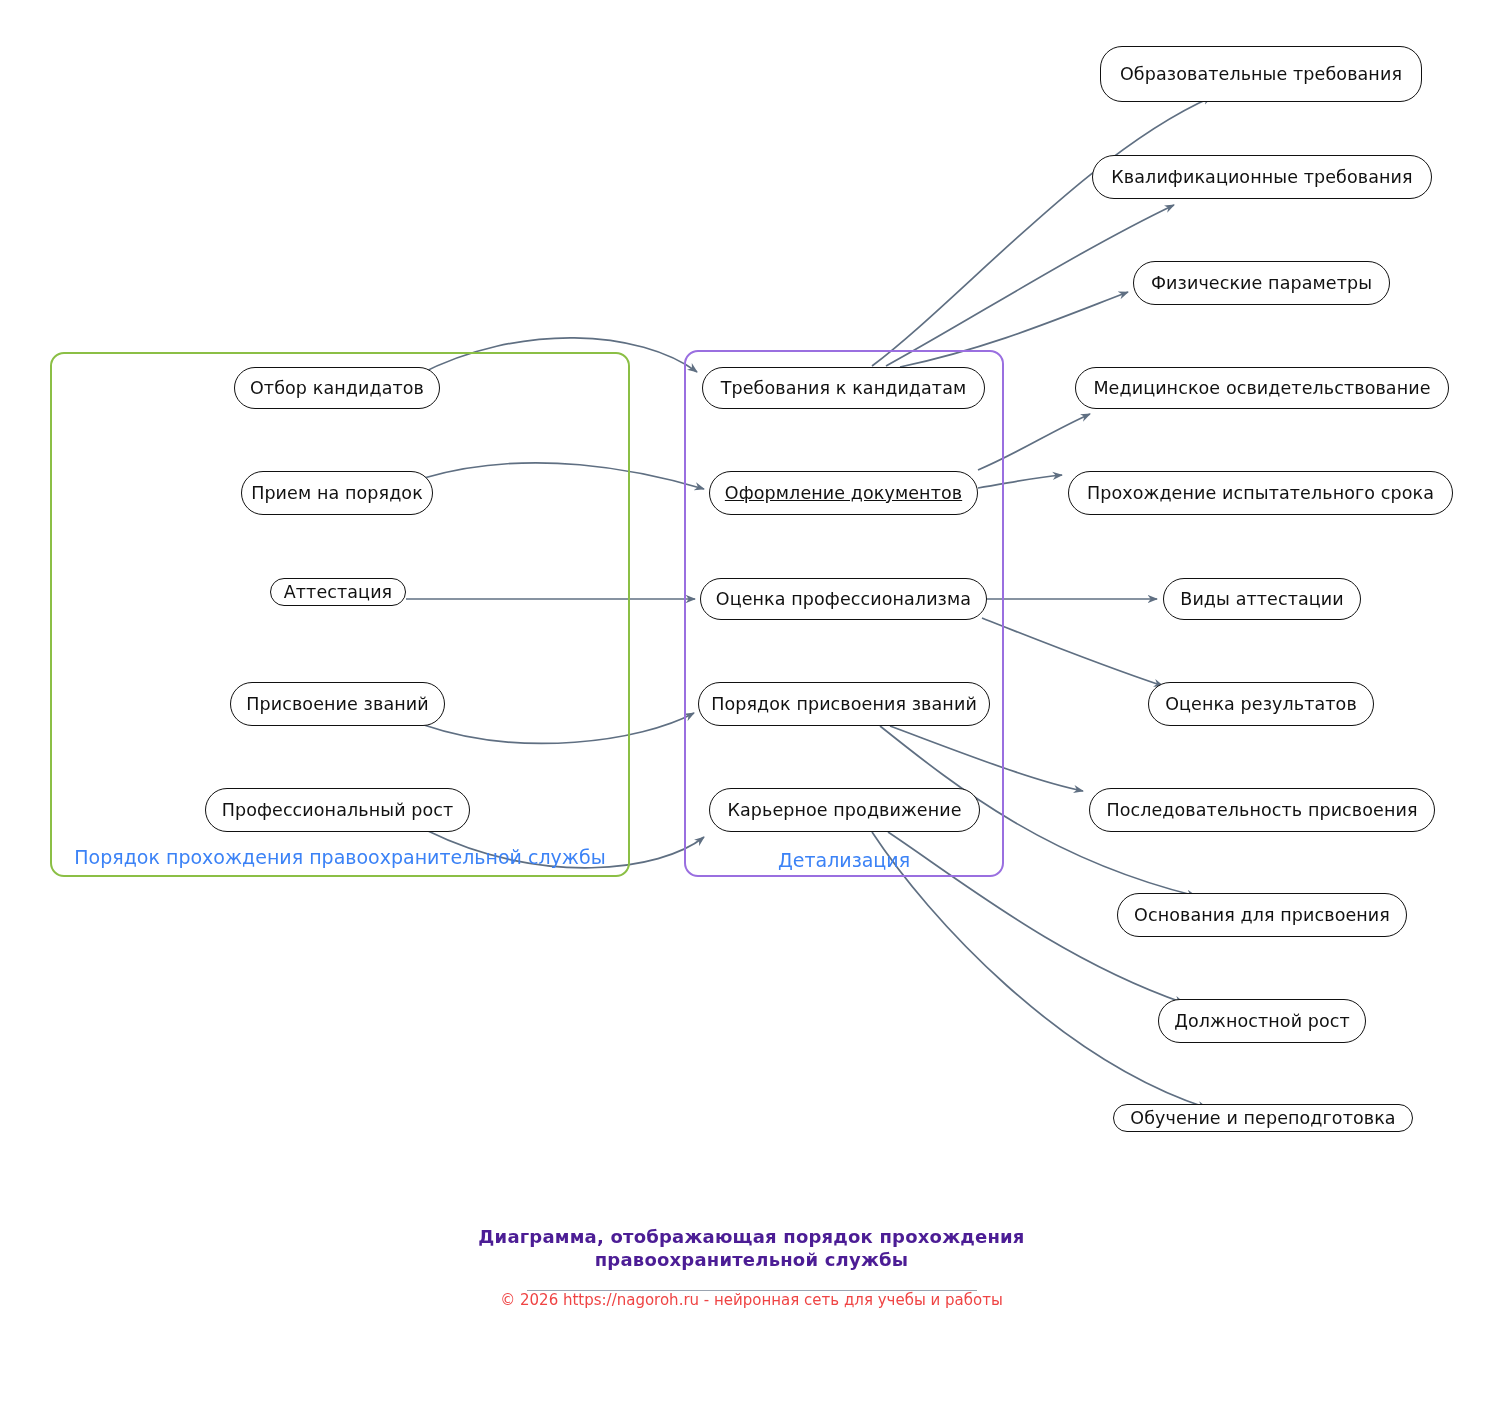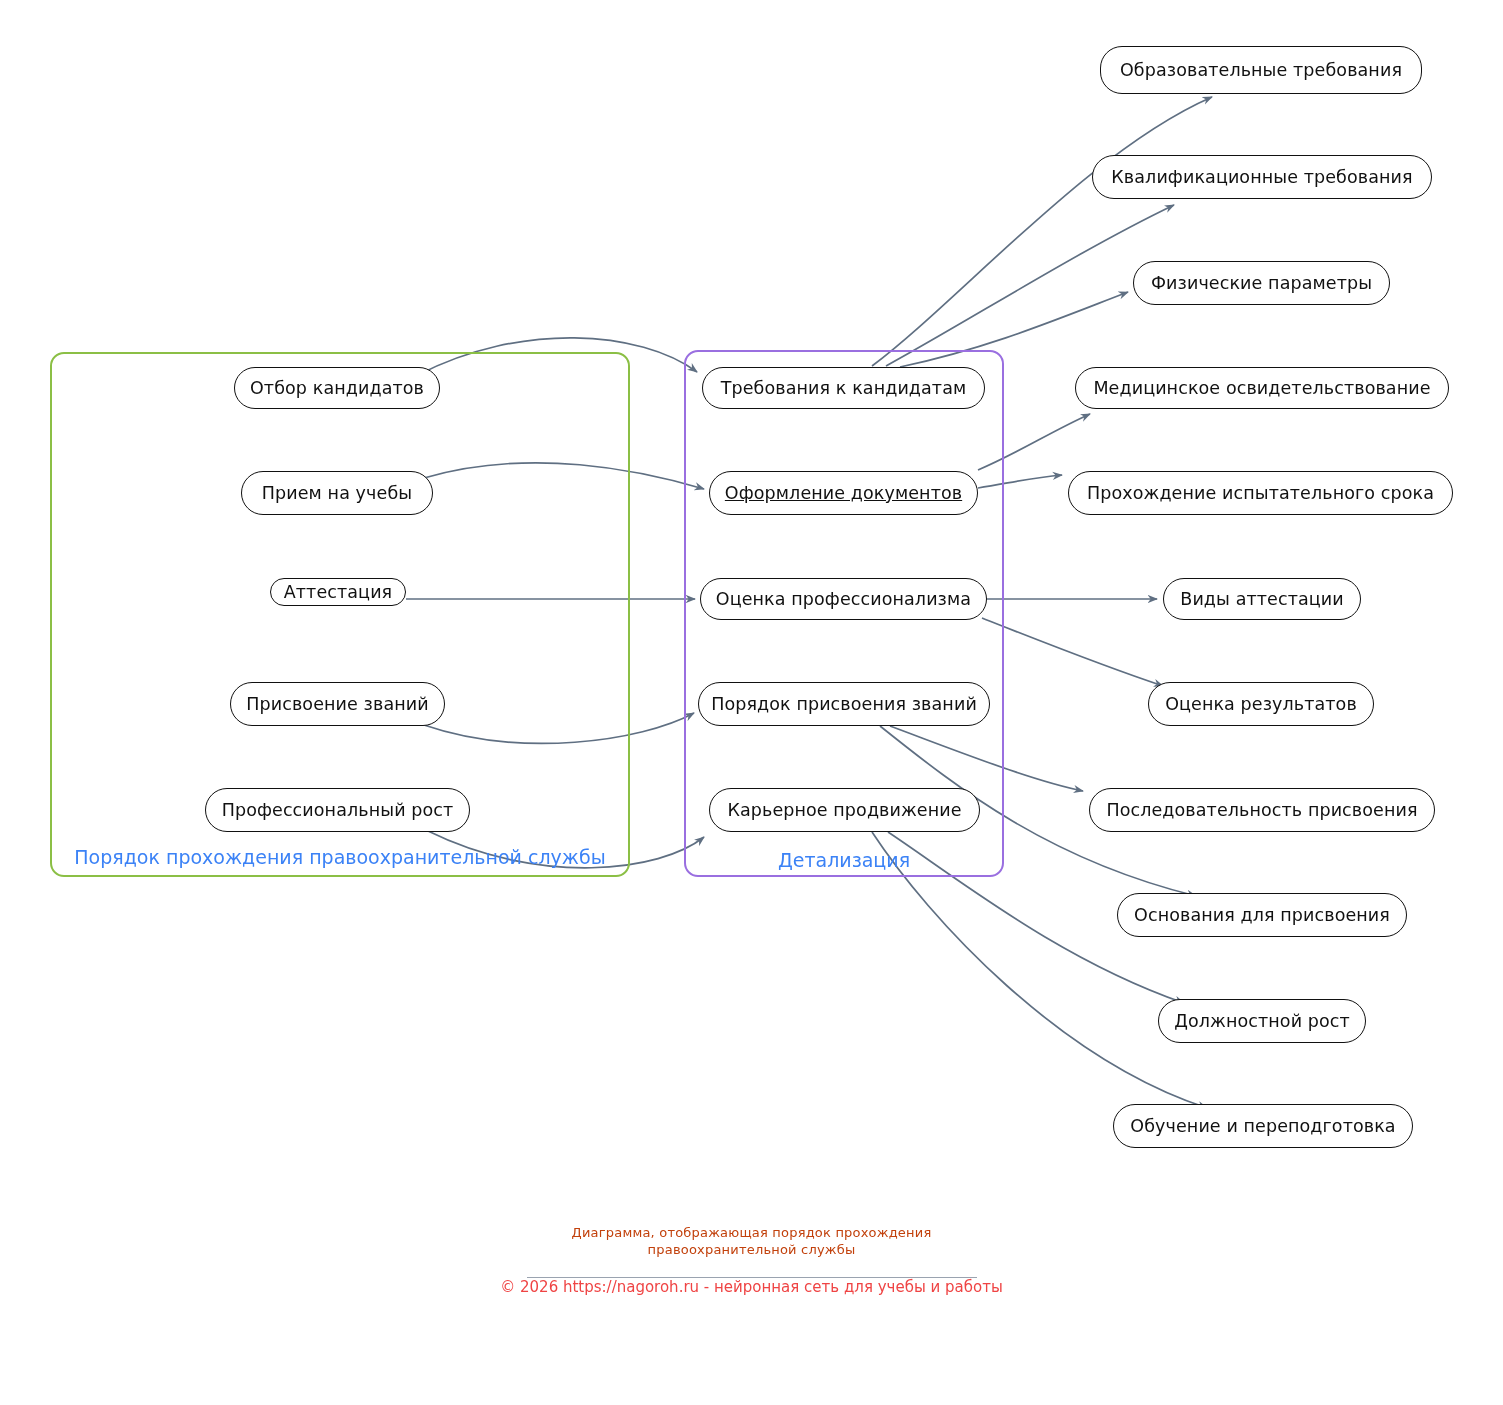--- a/index.html
+++ b/index.html
@@ -60,23 +60,23 @@
     text-align: center;
   }
   #footer {
     position: absolute;
     left: 0;
     top: 1225px;
     width: 1503px;
     text-align: center;
   }
   #footer-title {
-    font-size: 13px;
-    font-weight: normal;
-    color: #c2410c;
+    font-size: 18px;
+    font-weight: bold;
+    color: #4c1d95;
     line-height: 1.3;
     letter-spacing: 0.2px;
   }
   #footer-rule {
     width: 450px;
     height: 1px;
     background: #9aa3b0;
     margin: 18px auto 0 auto;
   }
   #footer-credit {
@@ -119,21 +119,21 @@
       <div class="cluster" style="left: 50px; top: 352px; width: 580px; height: 525px; border-color: rgb(139, 191, 69);"></div>
       <div class="cluster-label" style="left: 50px; top: 846px; width: 580px;">Порядок прохождения правоохранительной службы</div>
       <div class="cluster purple" style="left: 684px; top: 350px; width: 320px; height: 527px; border-color: rgb(154, 111, 224);"></div>
       <div class="cluster-label" style="left: 684px; top: 849px; width: 320px;">Детализация</div>
     </div>
   <div id="node-layer">
       <div class="node" style="left: 234px; top: 367px; width: 206px; height: 42px;">
         <span>Отбор кандидатов</span>
       </div>
       <div class="node" style="left: 241px; top: 471px; width: 192px; height: 44px;">
-        <span>Прием на учебы</span>
+        <span>Прием на порядок</span>
       </div>
       <div class="node" style="left: 270px; top: 578px; width: 136px; height: 28px;">
         <span>Аттестация</span>
       </div>
       <div class="node" style="left: 230px; top: 682px; width: 215px; height: 44px;">
         <span>Присвоение званий</span>
       </div>
       <div class="node" style="left: 205px; top: 788px; width: 265px; height: 44px; align-items: center;">
         <span>Профессиональный рост</span>
       </div>
@@ -145,21 +145,21 @@
       </div>
       <div class="node" style="left: 700px; top: 578px; width: 287px; height: 42px;">
         <span>Оценка профессионализма</span>
       </div>
       <div class="node" style="left: 698px; top: 682px; width: 292px; height: 44px;">
         <span>Порядок присвоения званий</span>
       </div>
       <div class="node" style="left: 709px; top: 788px; width: 271px; height: 44px;">
         <span>Карьерное продвижение</span>
       </div>
-      <div class="node" style="left: 1100px; top: 46px; width: 322px; height: 48px; justify-content: center;">
+      <div class="node" style="left: 1100px; top: 46px; width: 322px; height: 56px; justify-content: center;">
         <span>Образовательные требования</span>
       </div>
       <div class="node" style="left: 1092px; top: 155px; width: 340px; height: 44px;">
         <span>Квалификационные требования</span>
       </div>
       <div class="node" style="left: 1133px; top: 261px; width: 257px; height: 44px;">
         <span>Физические параметры</span>
       </div>
       <div class="node" style="left: 1075px; top: 367px; width: 374px; height: 42px;">
         <span>Медицинское освидетельствование</span>
@@ -175,21 +175,21 @@
       </div>
       <div class="node" style="left: 1089px; top: 788px; width: 346px; height: 44px;">
         <span>Последовательность присвоения</span>
       </div>
       <div class="node" style="left: 1117px; top: 893px; width: 290px; height: 44px;">
         <span>Основания для присвоения</span>
       </div>
       <div class="node" style="left: 1158px; top: 999px; width: 208px; height: 44px;">
         <span>Должностной рост</span>
       </div>
-      <div class="node" style="left: 1113px; top: 1104px; width: 300px; height: 44px;">
+      <div class="node" style="left: 1113px; top: 1104px; width: 300px; height: 28px;">
         <span>Обучение и переподготовка</span>
       </div>
     </div>
 
   <div id="footer">
     <div id="footer-title">
       <div>Диаграмма, отображающая порядок прохождения</div>
       <div>правоохранительной службы</div>
     </div>
     <div id="footer-rule"></div>

